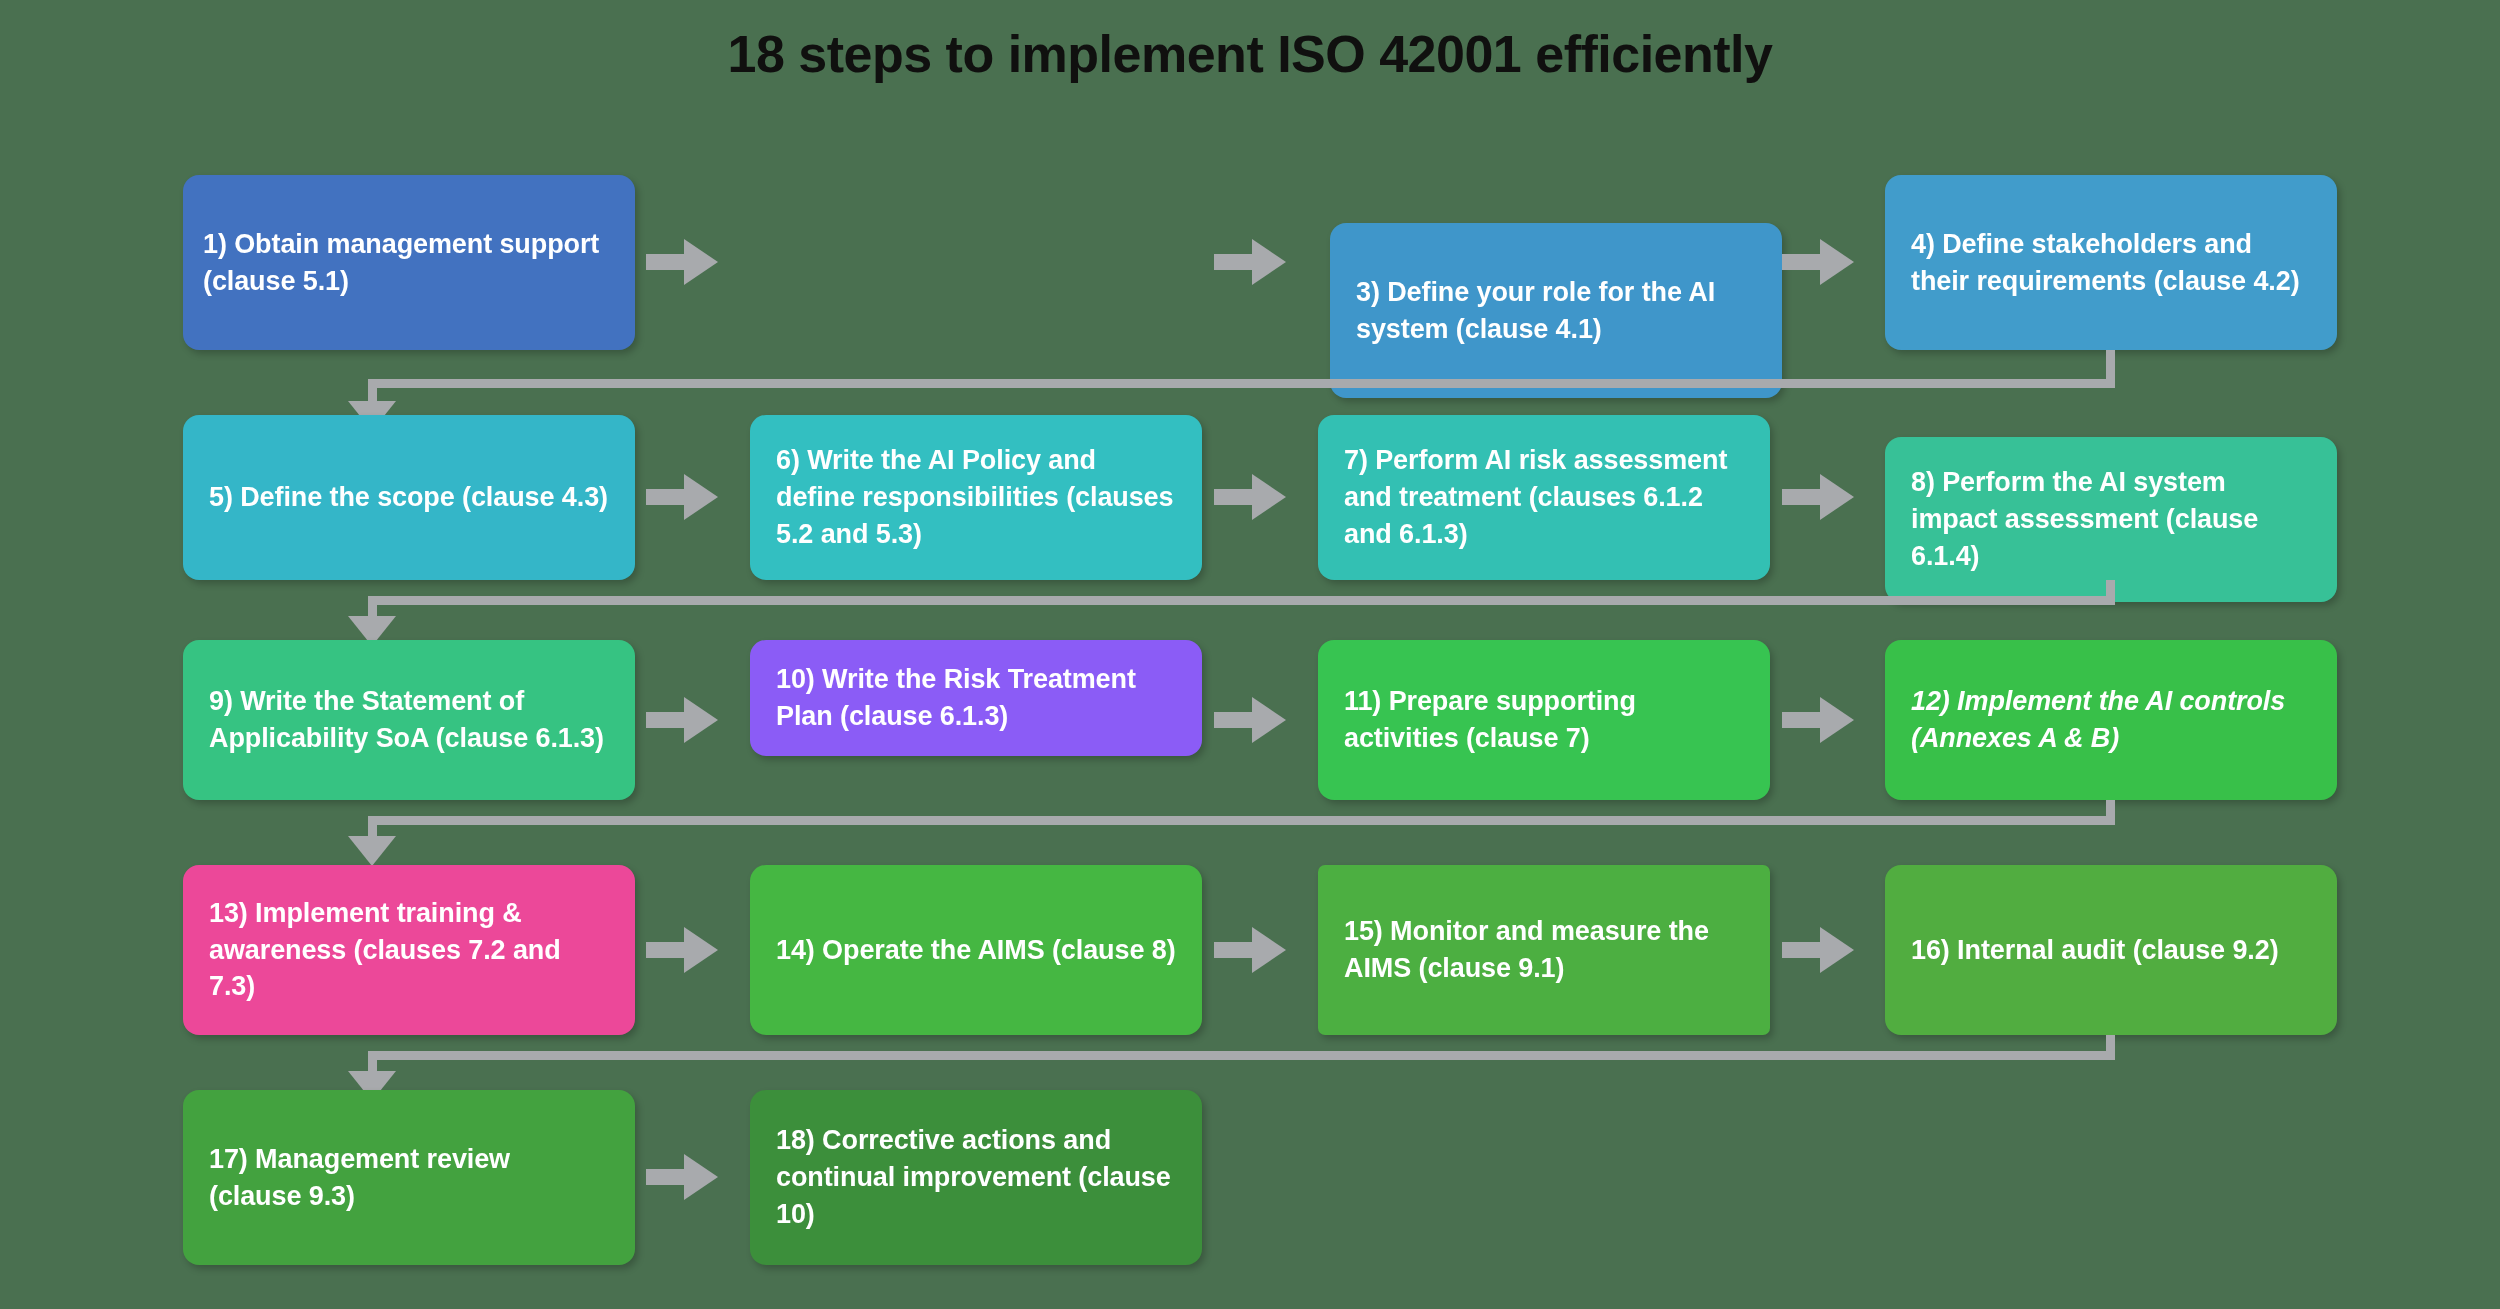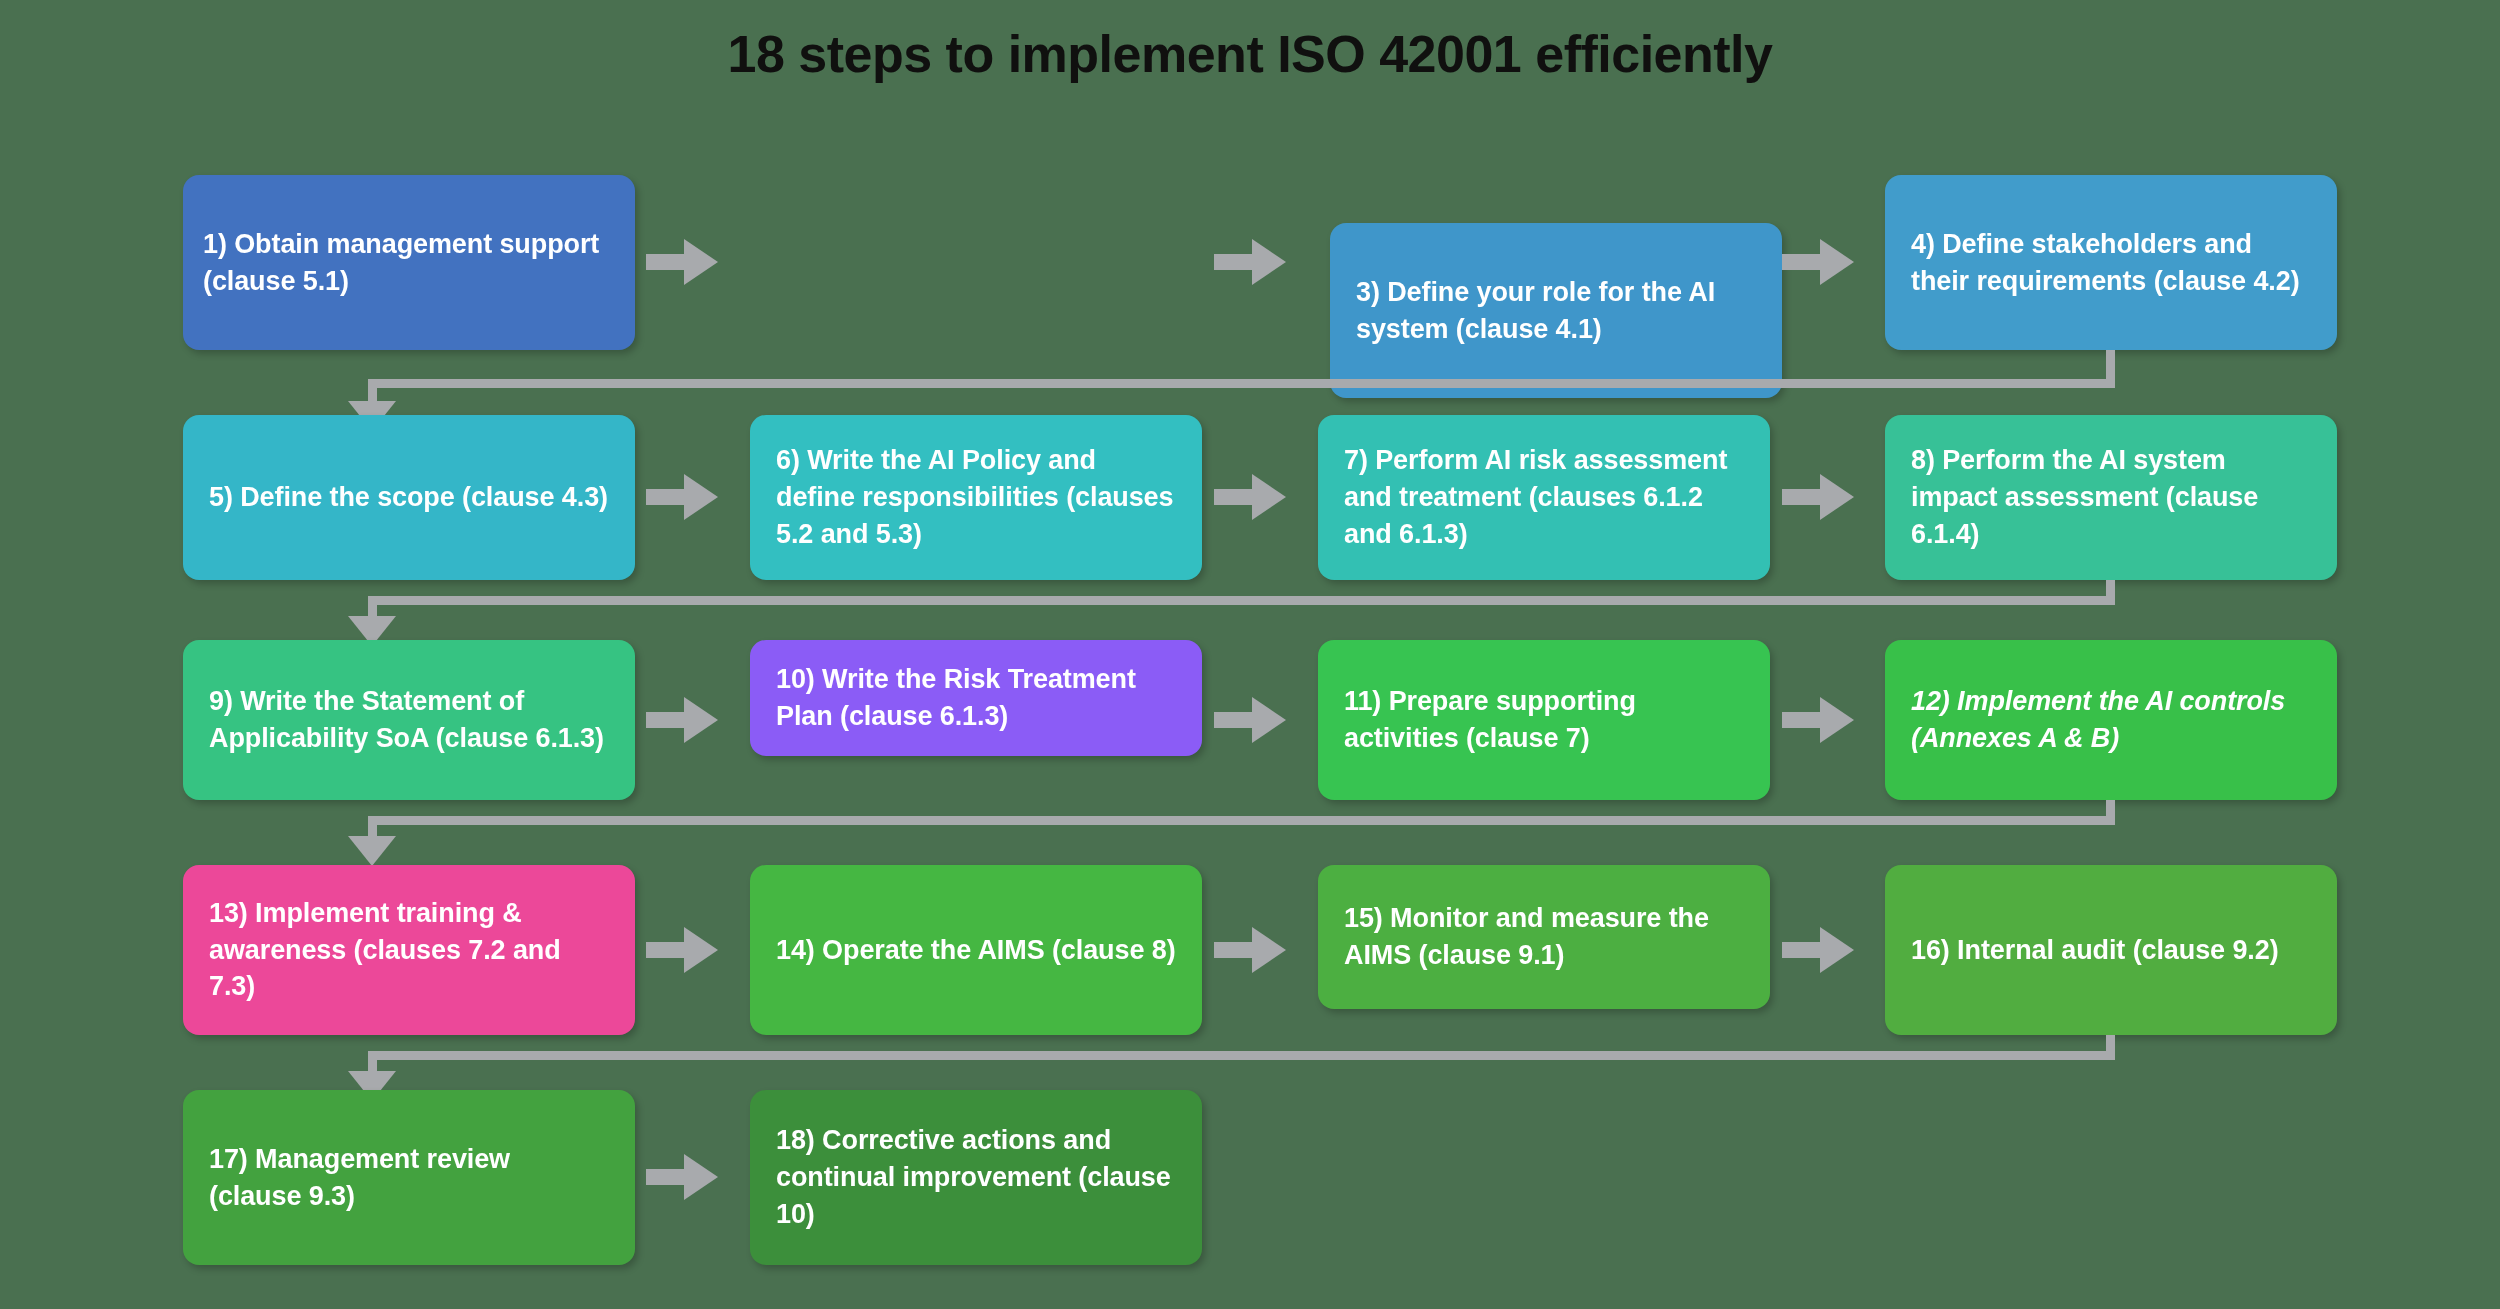--- a/index.html
+++ b/index.html
@@ -150,21 +150,21 @@
     <div class="shaft"></div>
     <div class="head"></div>
   </div>
   <div class="step-box" style="left:1318px; top:415px; height:165px; background:#33c0b3;">
     <div class="step-label">7) Perform AI risk assessment and treatment (clauses 6.1.2 and 6.1.3)</div>
   </div>
   <div class="h-arrow" style="left:1782px; top:474px;">
     <div class="shaft"></div>
     <div class="head"></div>
   </div>
-  <div class="step-box" style="left:1885px; top:415px; height:165px; background:#37c197;">
+  <div class="step-box" style="left:1885px; top:437px; height:165px; background:#37c197;">
     <div class="step-label">8) Perform the AI system impact assessment (clause 6.1.4)</div>
   </div>
 
   <div class="wrap-conn">
     <div class="seg-v-right" style="left:2106px; top:580px; height:24px;"></div>
     <div class="seg-h" style="left:368px; top:596px; width:1747px;"></div>
     <div class="seg-v-left" style="left:368px; top:596px; height:24px;"></div>
     <div class="down-head" style="left:348px; top:616px;"></div>
   </div>
 
@@ -207,21 +207,21 @@
     <div class="shaft"></div>
     <div class="head"></div>
   </div>
   <div class="step-box" style="left:750px; top:865px; height:170px; background:#45b742;">
     <div class="step-label">14) Operate the AIMS (clause 8)</div>
   </div>
   <div class="h-arrow" style="left:1214px; top:927px;">
     <div class="shaft"></div>
     <div class="head"></div>
   </div>
-  <div class="step-box" style="left:1318px; top:865px; height:144px; background:#4caf41;">
+  <div class="step-box" style="left:1318px; top:865px; height:170px; background:#4caf41;border-radius:7px;">
     <div class="step-label">15) Monitor and measure the AIMS (clause 9.1)</div>
   </div>
   <div class="h-arrow" style="left:1782px; top:927px;">
     <div class="shaft"></div>
     <div class="head"></div>
   </div>
   <div class="step-box" style="left:1885px; top:865px; height:170px; background:#51ad40;">
     <div class="step-label">16) Internal audit (clause 9.2)</div>
   </div>
 

